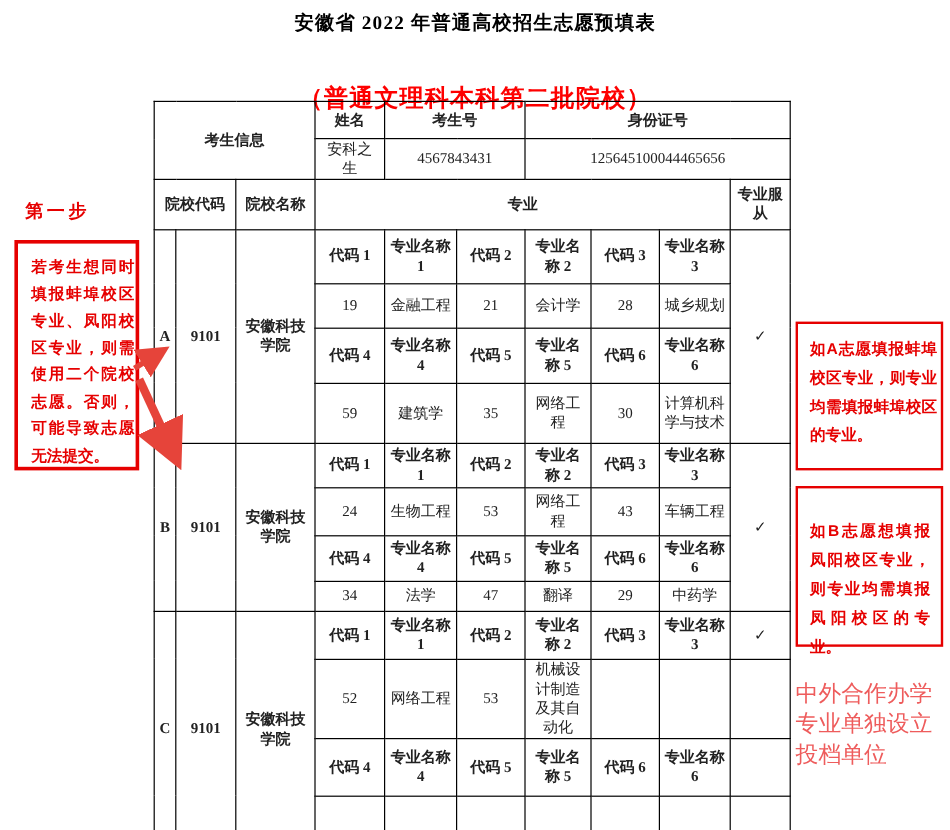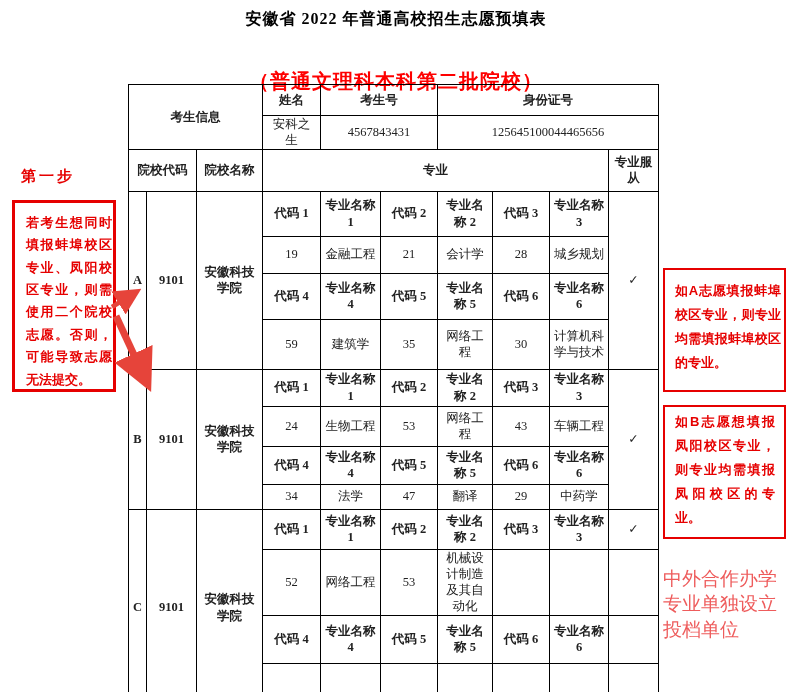--- a/index.html
+++ b/index.html
@@ -16,21 +16,21 @@
         color:#e60000;letter-spacing:3px;text-align:right;}
 
   .note{position:absolute;box-sizing:border-box;color:#e60000;font-weight:bold;
         border:3px solid #e60000;text-align:justify;
         font-family:"Liberation Sans","DejaVu Sans",sans-serif;}
   .note-left{left:12px;top:200px;width:104px;height:192px;
         font-size:13px;line-height:1.72;padding:9px 1px 0 11px;}
   .note-a{left:663px;top:221px;width:123px;height:124px;border-width:2px;
         font-size:13px;line-height:1.85;padding:9px 3px 0 10px;margin-top:47px;}
   .note-b{left:663px;top:405px;width:123px;height:134px;border-width:2px;
-        font-size:13px;line-height:1.85;padding:3px 9px 0 10px;}
+        font-size:13px;line-height:1.85;padding:24px 9px 0 10px;}
   .bottom-note{position:absolute;left:663px;top:566px;width:132px;
         font-size:19px;line-height:1.33;color:#ee5c5c;font-weight:normal;
         font-family:"Liberation Sans","DejaVu Sans",sans-serif;}
 
   table.form{position:absolute;left:128px;top:84px;width:530px;
         border-collapse:collapse;table-layout:fixed;}
   table.form td{border:1px solid #000;text-align:center;vertical-align:middle;
         padding:0 4px;font-size:12.5px;color:#222;word-break:break-all;
         line-height:1.3;box-sizing:border-box;overflow:hidden;}
   td.h{font-weight:bold;font-size:13.5px;color:#000;padding:0 7px;line-height:1.25;}

